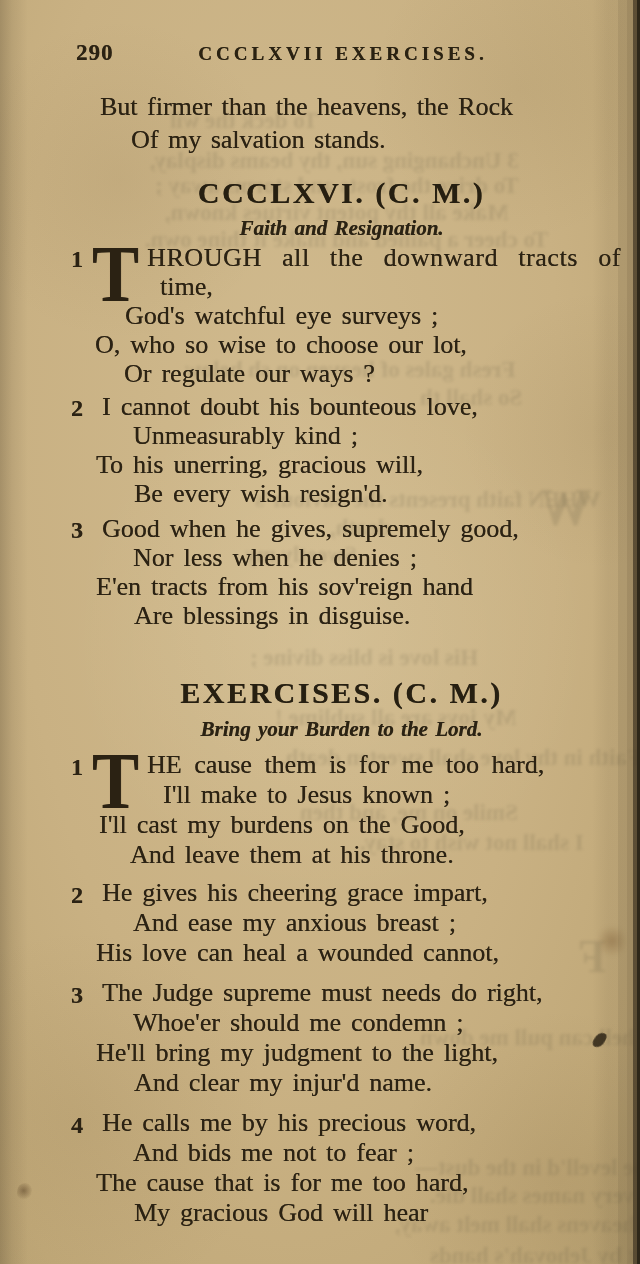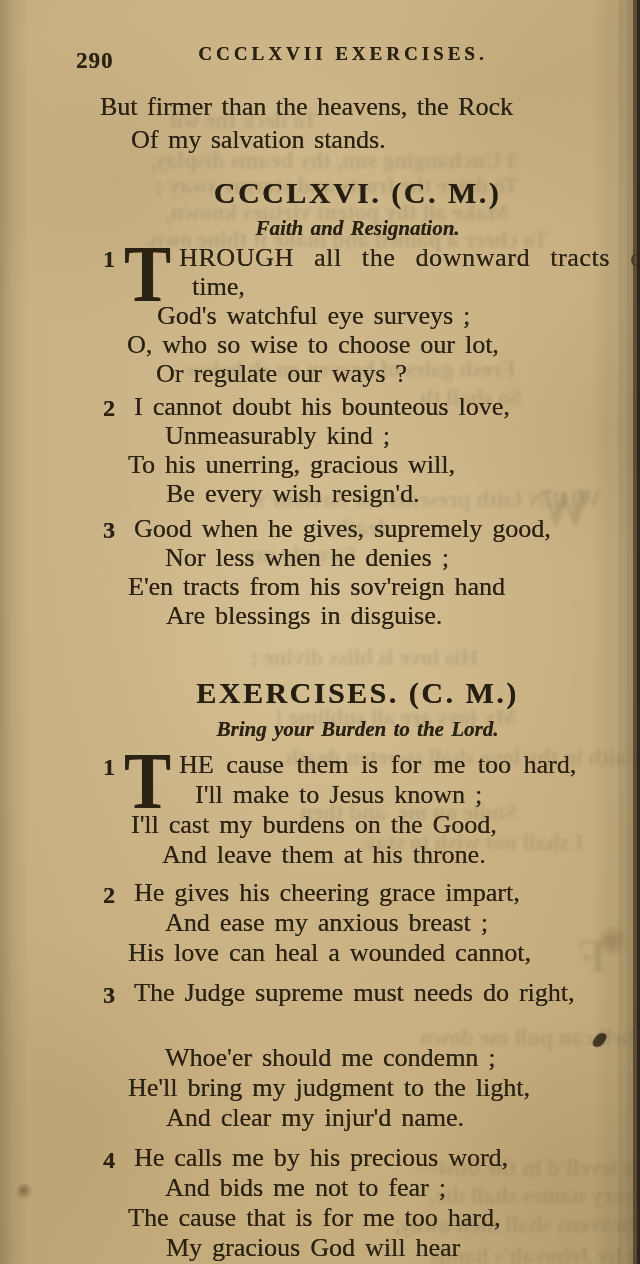--- a/index.html
+++ b/index.html
@@ -25,27 +25,27 @@
     background:linear-gradient(270deg, #2e2719 0 3px, rgba(70,58,38,.82) 3px 7px,
       rgba(120,102,70,.45) 7px 13px, rgba(60,48,28,.16) 13px 22px,
       rgba(60,48,28,.07) 22px 32px, rgba(60,48,28,0) 48px);}
   
   .bleed-layer{position:absolute;inset:0;z-index:2;pointer-events:none;}
   .bt{position:absolute;transform:scaleX(-1);filter:blur(1.4px);opacity:.16;
       color:#57503a;font-size:23px;font-weight:700;white-space:nowrap;text-shadow:none;}
   
   .text-layer{position:absolute;inset:0;z-index:3;}
   .running-head{position:absolute;top:40px;left:0;right:0;}
-  .pagenum{position:absolute;left:76px;top:8px;font-size:23px;font-weight:700;letter-spacing:1px;}
+  .pagenum{position:absolute;left:76px;top:0;font-size:23px;font-weight:700;letter-spacing:1px;}
   .running-title{margin:0 auto;width:max-content;padding-left:46px;padding-top:3px;
       font-size:19px;font-weight:700;letter-spacing:4px;color:#2a2212;}
   .carryover{position:absolute;top:90px;left:0;right:0;font-size:26px;line-height:33px;word-spacing:3px;}
   .co-0{padding-left:100px;white-space:nowrap;}
   .co-1{padding-left:131px;white-space:nowrap;}
-  .hymn{position:absolute;left:0;right:0;padding-left:32px;}
+  .hymn{position:absolute;left:0;right:0;}
   .hymn-heading{text-align:center;padding-left:55px;padding-right:12px;
       font-size:30px;font-weight:700;letter-spacing:2.5px;color:#261f11;white-space:nowrap;}
   .hymn-subtitle{text-align:center;padding-left:55px;padding-right:12px;
       font-size:21px;font-weight:700;font-style:italic;word-spacing:2px;color:#2a2213;white-space:nowrap;}
   .stanza{position:relative;font-size:26px;word-spacing:3.5px;}
   .vline{white-space:nowrap;position:relative;}
   .vnum{position:absolute;left:71px;top:2px;font-size:24px;font-weight:700;}
   .st-drop .dc{position:absolute;left:92px;top:1px;font-size:80px;line-height:60px;font-weight:700;
       transform:scaleX(.88);transform-origin:left top;}
   .stretch13{word-spacing:13px;letter-spacing:.6px;}
@@ -132,21 +132,21 @@
             <div class="vline" style="padding-left: 99px;">I'll cast my burdens on the Good,</div>
             <div class="vline" style="padding-left: 130px;">And leave them at his throne.</div>
           </div>
           <div class="stanza" style="line-height: 30px; margin-bottom: 10px;">
             <div class="vline" style="padding-left: 102px;"><span class="vnum">2</span><span>He gives his cheering grace impart,</span></div>
             <div class="vline" style="padding-left: 133px;">And ease my anxious breast ;</div>
             <div class="vline" style="padding-left: 96px;">His love can heal a wounded cannot,</div>
           </div>
           <div class="stanza" style="line-height: 30px; margin-bottom: 10px;">
             <div class="vline" style="padding-left: 102px;"><span class="vnum">3</span><span>The Judge supreme must needs do right,</span></div>
-            <div class="vline" style="padding-left: 133px; margin-top: 35px;">Whoe'er should me condemn ;</div>
+            <div class="vline" style="padding-left: 133px;">Whoe'er should me condemn ;</div>
             <div class="vline" style="padding-left: 96px;">He'll bring my judgment to the light,</div>
             <div class="vline" style="padding-left: 134px;">And clear my injur'd name.</div>
           </div>
           <div class="stanza" style="line-height: 30px; margin-bottom: 8px;">
             <div class="vline" style="padding-left: 102px;"><span class="vnum">4</span><span>He calls me by his precious word,</span></div>
             <div class="vline" style="padding-left: 133px;">And bids me not to fear ;</div>
             <div class="vline" style="padding-left: 96px;">The cause that is for me too hard,</div>
             <div class="vline" style="padding-left: 134px;">My gracious God will hear</div>
           </div>
         </div>

